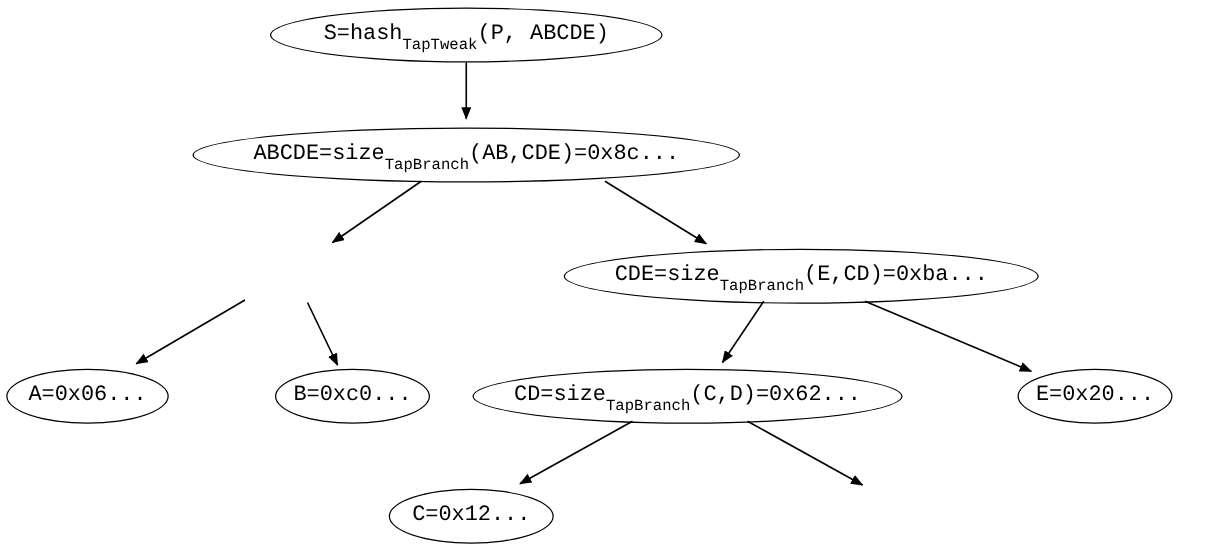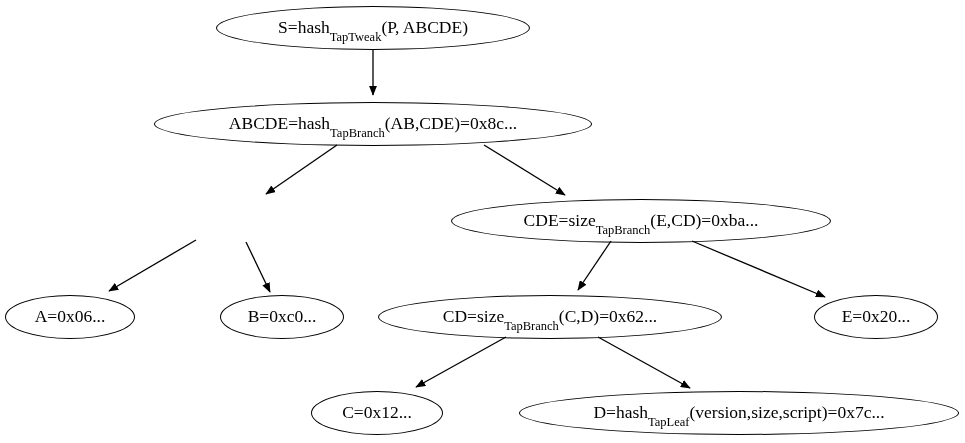--- a/index.html
+++ b/index.html
@@ -28,21 +28,21 @@
     align-items: center;
     justify-content: center;
     box-sizing: border-box;
     border: 1.15px solid #000000;
     border-radius: 50%;
     background: transparent;
     color: #000000;
     white-space: nowrap;
   }
   .node-label {
-    font-family: Liberation Serif, serif;
+    font-family: Liberation Mono, monospace;
     font-size: 17.5px;
     line-height: 1;
     color: #000000;
     letter-spacing: 0px;
     position: relative;
     top: -0.5px;
     text-align: right;
   }
   .node-label sub {
     font-size: 12.5px;
@@ -77,21 +77,21 @@
   </svg>
 
   <div class="node" style="left:216px; top:6px; width:314px; height:44px;">
     <span class="node-label">
       <span>S=hash</span><sub>TapTweak</sub><span>(P, ABCDE)</span>
     </span>
   </div>
 
   <div class="node" style="left:154px; top:102px; width:438px; height:44px;">
     <span class="node-label">
-      <span>ABCDE=hash</span><sub>TapBranch</sub><span>(AB,CDE)=0x8c...</span>
+      <span>ABCDE=size</span><sub>TapBranch</sub><span>(AB,CDE)=0x8c...</span>
     </span>
   </div>
 
 
   <div class="node" style="left:451px; top:199px; width:380px; height:44px;">
     <span class="node-label">
       <span>CDE=size</span><sub>TapBranch</sub><span>(E,CD)=0xba...</span>
     </span>
   </div>
 
@@ -118,19 +118,14 @@
       <span>E=0x20...</span>
     </span>
   </div>
 
   <div class="node" style="left:311px; top:391px; width:132px; height:44px;">
     <span class="node-label">
       <span>C=0x12...</span>
     </span>
   </div>
 
-  <div class="node" style="left:519px; top:391px; width:440px; height:44px;">
-    <span class="node-label">
-      <span>D=hash</span><sub>TapLeaf</sub><span>(version,size,script)=0x7c...</span>
-    </span>
-  </div>
 
 </div>
 
 </body></html>

